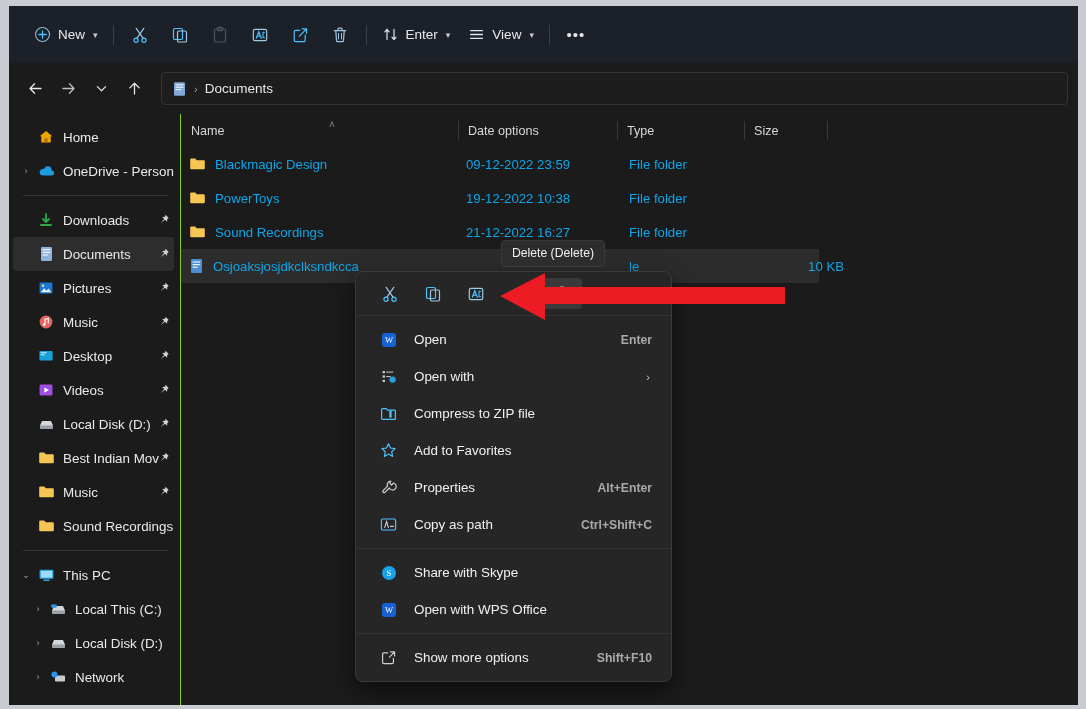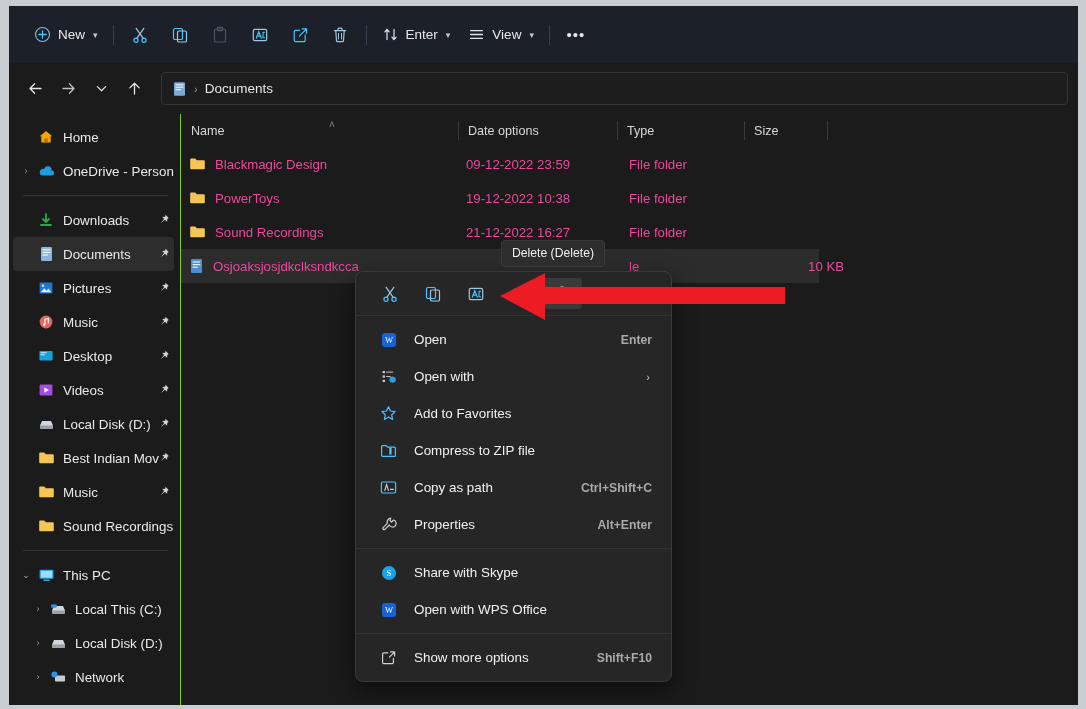--- a/index.html
+++ b/index.html
@@ -106,21 +106,21 @@
   #colhdr .vline {
     position:absolute; top:7px; width:1px; height:19px;
     background:#3a3a3a;
   }
   #sortcaret {
     position:absolute; left:148px; top:5px;
     color:#8b8b8e; font-size:10px;
   }
   .frow {
     position:relative; height:34px; display:flex; align-items:center;
-    font-size:13.2px; color:#ec4899;
+    font-size:13.2px; color:#0ea5e9;
   }
   .frow.sel { background:#2c2c2c; }
   .fc { position:absolute; display:flex; align-items:center; }
   .fname { left:8px; gap:9px; }
   .fdate { left:285px; }
   .ftype { left:448px; }
   .fsize { left:575px; width:88px; justify-content:flex-end; }
 
   
   #tooltip {
@@ -643,58 +643,58 @@
             <rect x="5.2" y="7" width="4.4" height="1" fill="#c7c7cb"></rect>
             <circle cx="11.6" cy="10.6" r="3.2" fill="#2a9ddf"></circle>
           </svg>
         </span>
         <span>Open with</span>
         <span class="mi-sub">›</span>
       </div>
 
       <div class="mi">
         <span class="mi-ic">
-          <svg width="17" height="17" viewBox="0 0 17 17">
-            <path d="M8.5 1.8l2 4.2 4.6.6-3.4 3.2.9 4.6-4.1-2.3-4.1 2.3.9-4.6L1.9 6.6l4.6-.6z" fill="none" stroke="#4cc2ff" stroke-width="1.2" stroke-linejoin="round"></path>
-          </svg>
-        </span>
-        <span>Add to Favorites</span>
-      </div>
-
-      <div class="mi">
-        <span class="mi-ic">
           <svg width="17" height="16" viewBox="0 0 17 16">
             <path d="M1.6 3.6a1 1 0 011-1h3.6l1.4 1.6h6.8a1 1 0 011 1v7.2a1 1 0 01-1 1H2.6a1 1 0 01-1-1z" fill="none" stroke="#4cc2ff" stroke-width="1.2" stroke-linejoin="round"></path>
             <rect x="9.3" y="4.6" width="2.3" height="7" fill="#4cc2ff"></rect>
           </svg>
         </span>
         <span>Compress to ZIP file</span>
+      </div>
+
+      <div class="mi">
+        <span class="mi-ic">
+          <svg width="17" height="17" viewBox="0 0 17 17">
+            <path d="M8.5 1.8l2 4.2 4.6.6-3.4 3.2.9 4.6-4.1-2.3-4.1 2.3.9-4.6L1.9 6.6l4.6-.6z" fill="none" stroke="#4cc2ff" stroke-width="1.2" stroke-linejoin="round"></path>
+          </svg>
+        </span>
+        <span>Add to Favorites</span>
+      </div>
+
+      <div class="mi">
+        <span class="mi-ic">
+          <svg width="17" height="17" viewBox="0 0 17 17">
+            <path d="M10.8 2.2a3.6 3.6 0 00-3.3 5l-4.4 4.4a1.3 1.3 0 001.8 1.8l4.4-4.4a3.6 3.6 0 104.3-5l-2 2-1.7-1.7z" fill="none" stroke="#d0d0d4" stroke-width="1.2" stroke-linejoin="round"></path>
+          </svg>
+        </span>
+        <span>Properties</span>
+        <span class="mi-acc">Alt+Enter</span>
       </div>
 
       <div class="mi">
         <span class="mi-ic">
           <svg width="17" height="15" viewBox="0 0 17 15">
             <rect x="1.4" y="2" width="14.2" height="11" rx="1.4" fill="none" stroke="#4cc2ff" stroke-width="1.2"></rect>
             <path d="M4.8 10.4L6.6 4.6l1.8 5.8" fill="none" stroke="#cfd6dd" stroke-width="1.1" stroke-linecap="round"></path>
             <rect x="10" y="8.8" width="3.8" height="1.2" fill="#cfd6dd"></rect>
           </svg>
         </span>
         <span>Copy as path</span>
         <span class="mi-acc">Ctrl+Shift+C</span>
       </div>
-
-      <div class="mi">
-        <span class="mi-ic">
-          <svg width="17" height="17" viewBox="0 0 17 17">
-            <path d="M10.8 2.2a3.6 3.6 0 00-3.3 5l-4.4 4.4a1.3 1.3 0 001.8 1.8l4.4-4.4a3.6 3.6 0 104.3-5l-2 2-1.7-1.7z" fill="none" stroke="#d0d0d4" stroke-width="1.2" stroke-linejoin="round"></path>
-          </svg>
-        </span>
-        <span>Properties</span>
-        <span class="mi-acc">Alt+Enter</span>
-      </div>
     </div>
 
     <div class="ctxgroup">
       <div class="mi">
         <span class="mi-ic">
           <svg width="16" height="16" viewBox="0 0 16 16">
             <circle cx="8" cy="8" r="7" fill="#1aa3e8"></circle>
             <text x="8" y="11.3" font-size="8.6" fill="#fff" text-anchor="middle" font-family="Liberation Serif, serif">S</text>
           </svg>
         </span>

